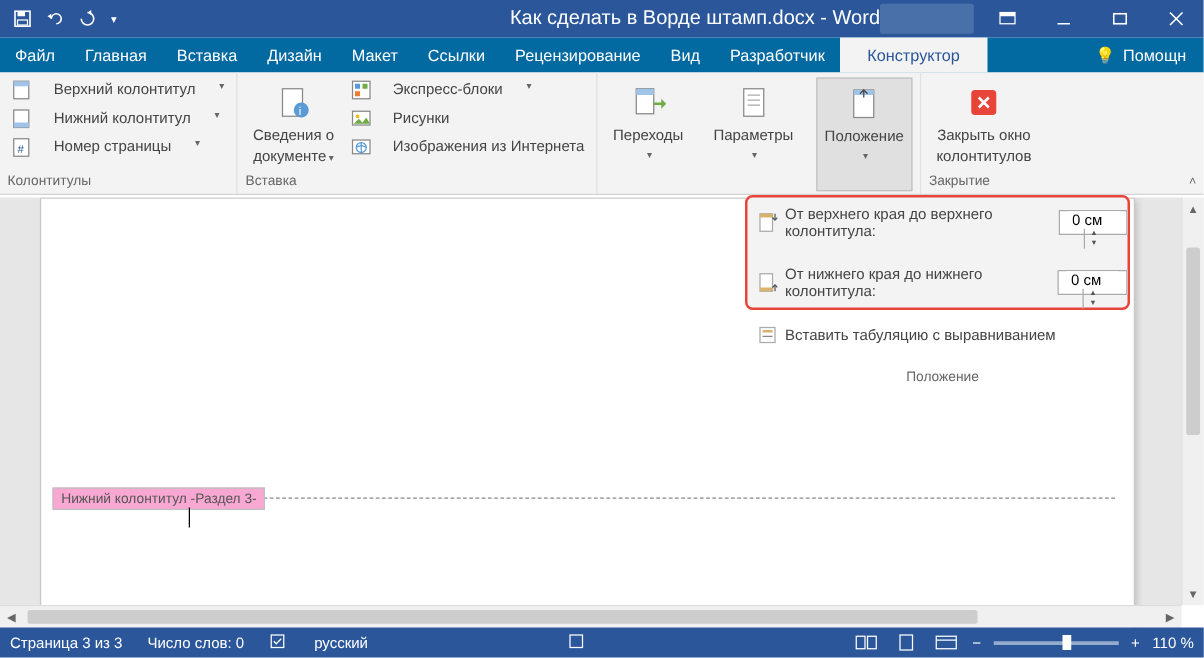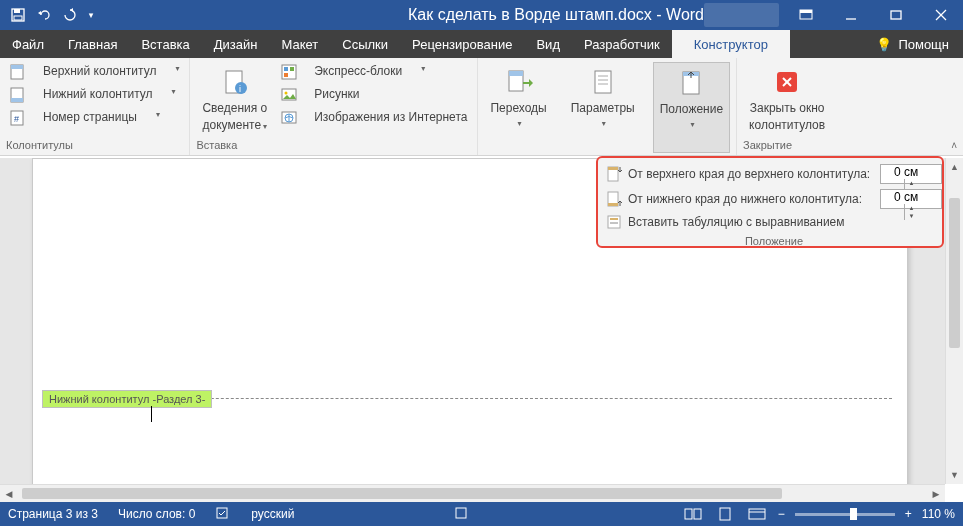--- a/index.html
+++ b/index.html
@@ -6,50 +6,50 @@
 body { width: 963px; height: 526px; background: #fff; overflow: hidden; font-size: 12px; color: #444; }
 
 .titlebar { height: 30px; background: #2b579a; color: #fff; display: flex; align-items: center; }
 .titlebar .qat { display: flex; align-items: center; gap: 2px; padding: 0 6px; }
 .titlebar .qat .qbtn { width: 24px; height: 24px; display: flex; align-items: center; justify-content: center; cursor: pointer; }
 .titlebar .title { flex: 1; text-align: right; font-size: 16px; }
 .titlebar .winctl { display: flex; align-items: center; }
 .titlebar .winctl .wbtn { width: 45px; height: 30px; display: flex; align-items: center; justify-content: center; cursor: pointer; }
 .titlebar .user { width: 75px; height: 24px; background: rgba(255,255,255,.15); margin-right: 4px; border-radius: 2px; }
 
-.tabbar { height: 28px; background: #404040; display: flex; align-items: stretch; }
+.tabbar { height: 28px; background: #0369a1; display: flex; align-items: stretch; }
 .tab { padding: 0 12px; color: #fff; font-size: 13px; display: flex; align-items: center; cursor: pointer; }
 .tab.ctx { background: #f3f3f3; color: #2b579a; padding: 13px 22px; }
 .help { margin-left: auto; display: flex; align-items: center; color: #fff; padding: 0 14px; gap: 6px; cursor: pointer; font-size: 13px; }
 
 .ribbon { height: 98px; background: #f3f3f3; border-bottom: 1px solid #d4d4d4; display: flex; position: relative; }
 .group { border-right: 1px solid #e1e1e1; padding: 4px 6px 2px 6px; display: flex; flex-direction: column; }
 .group-body { flex: 1; display: flex; gap: 4px; }
 .group-label { text-align: left; font-size: 11px; color: #666; padding: 2px 0; }
 .vcol { display: flex; flex-direction: column; gap: 3px; }
 .btn-sm { display: flex; align-items: flex-start; gap: 17px; padding: 2px 4px; cursor: pointer; font-size: 12px; white-space: nowrap; }
 .btn-lg { display: flex; flex-direction: column; align-items: center; justify-content: flex-start; padding: 4px 6px 2px; cursor: pointer; text-align: center; font-size: 12px; gap: 3px; min-width: 56px; }
 .btn-lg.active { background: #e0e0e0; border: 1px solid #c0c0c0; }
 .ico16 { width: 16px; height: 16px; display: inline-flex; align-items: center; justify-content: center; }
 .ico32 { width: 32px; height: 32px; display: inline-flex; align-items: center; justify-content: center; }
 .dd { font-size: 8px; color: #666; margin-left: 2px; }
 .ribbon-collapse { position: absolute; right: 4px; bottom: 2px; font-size: 10px; color: #666; cursor: pointer; padding: 2px; }
 
-.callout { position: absolute; top: 156px; left: 596px; width: 348px; height: 92px; border: 2px solid #e8443a; border-radius: 6px; background: #f3f3f3; padding: 6px 0 2px 8px; display: flex; flex-direction: column; gap: 5px; z-index: 5; }
+.callout { position: absolute; top: 156px; left: 596px; width: 308px; height: 92px; border: 2px solid #e8443a; border-radius: 6px; background: #f3f3f3; padding: 6px 0 2px 8px; display: flex; flex-direction: column; gap: 20px; z-index: 5; }
 .callout-row { display: flex; align-items: center; gap: 6px; font-size: 12px; }
 .spin { display: flex; align-items: center; border: 1px solid #ababab; background: #fff; height: 20px; width: 62px; margin-left: auto; flex-direction: column; }
 .spin input { border: none; width: 42px; font-size: 12px; padding: 0 4px; outline: none; }
 .spin .arrows { display: flex; flex-direction: column; border-left: 1px solid #ababab; }
 .spin .arrows div { font-size: 6px; line-height: 8px; width: 14px; text-align: center; cursor: pointer; color: #555; }
 .callout-label { text-align: center; font-size: 11px; color: #666; margin-top: auto; }
 
 .docarea { position: absolute; top: 158px; left: 0; right: 18px; bottom: 24px; background: #e6e6e6; overflow: hidden; }
 .page { position: absolute; left: 32px; top: 0; width: 876px; height: 420px; background: #fff; border: 1px solid #c9c9c9; box-shadow: 2px 2px 5px rgba(0,0,0,.15); }
 .footer-region { position: absolute; left: 0; right: 0; top: 225px; }
-.footer-label { position: absolute; left: 9px; top: 6px; background: #bef264; border: 1px solid #bfbfbf; padding: 2px 6px; font-size: 11px; color: #555; }
+.footer-label { position: absolute; left: 9px; top: 6px; background: #f9a8d4; border: 1px solid #bfbfbf; padding: 2px 6px; font-size: 11px; color: #555; }
 .footer-dash { position: absolute; left: 118px; right: 15px; top: 14px; border-top: 1.5px dashed #888; }
 .cursor-line { position: absolute; left: 118px; top: 22px; width: 1px; height: 16px; background: #000; }
 
 .vscroll { position: absolute; top: 158px; right: 0; bottom: 42px; width: 18px; background: #f0f0f0; border-left: 1px solid #ddd; }
 .vscroll .sbtn { height: 18px; text-align: center; font-size: 9px; color: #666; line-height: 18px; cursor: pointer; }
 .vscroll .thumb { position: absolute; left: 3px; right: 3px; top: 40px; height: 150px; background: #cdcdcd; border-radius: 2px; }
 
 .hscroll { position: absolute; left: 0; right: 18px; bottom: 24px; height: 18px; background: #f0f0f0; border-top: 1px solid #ddd; }
 .hscroll .sbtn { width: 18px; height: 18px; text-align: center; font-size: 9px; color: #666; line-height: 18px; display: inline-block; cursor: pointer; }
 .hscroll .thumb { position: absolute; top: 3px; bottom: 3px; left: 22px; width: 760px; background: #cdcdcd; border-radius: 2px; }

